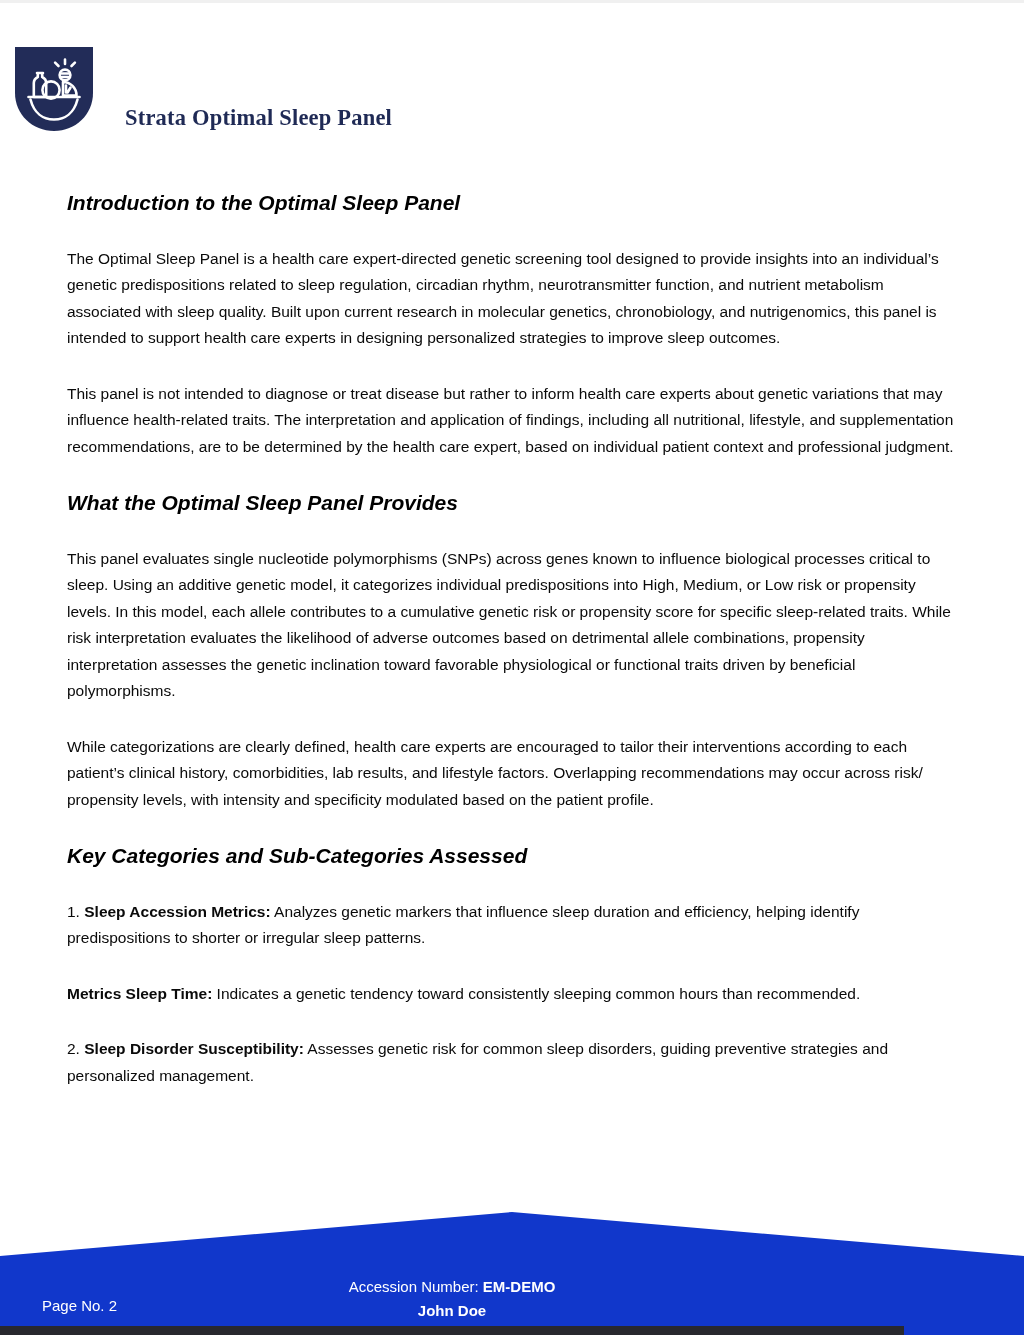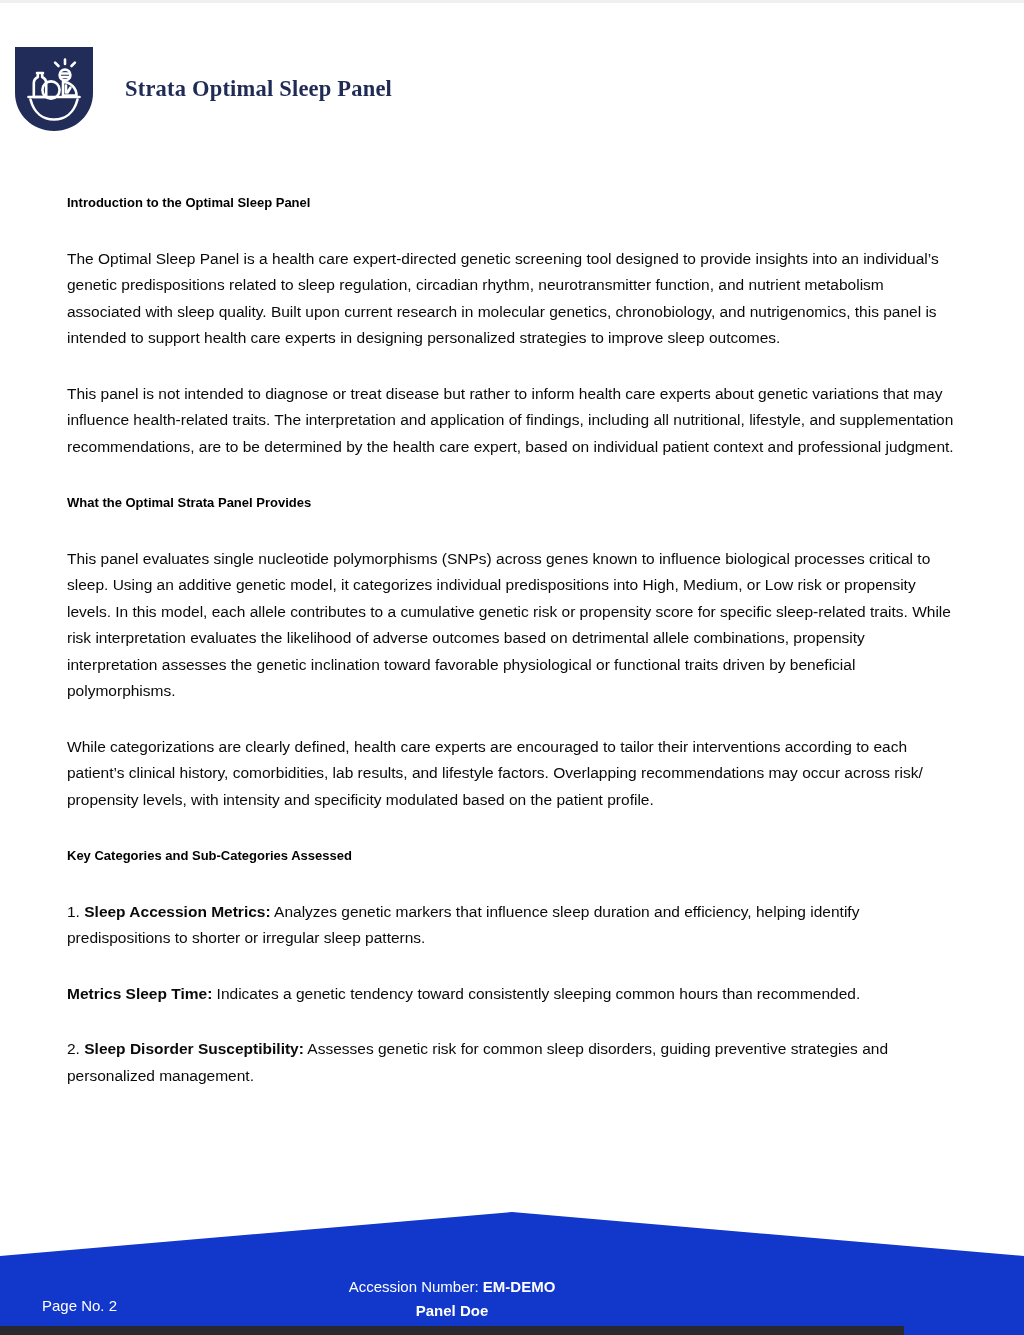--- a/index.html
+++ b/index.html
@@ -12,46 +12,47 @@
     overflow: hidden;
     color: #0a0a0a;
   }
   .top-hairline {
     position: absolute; top: 0; left: 0; width: 100%; height: 3px;
     background: #f0f0f0;
   }
   
   .header {
     position: absolute; top: 47px; left: 15px;
-    display: flex; align-items: center;
+    display: flex; align-items: flex-end;
   }
   .logo { width: 78px; height: 84px; flex: 0 0 auto; }
   .doc-title {
     margin-left: 32px;
     font-family: "Liberation Serif", "DejaVu Serif", serif;
     font-weight: bold;
     font-size: 22.5px;
     color: #1f2a55;
     letter-spacing: 0.2px;
     white-space: nowrap;
   }
   
   .content {
     position: absolute; top: 190px; left: 67px;
     width: 888px;
     font-size: 15.5px;
     line-height: 26.5px;
     color: #0a0a0a;
   }
   .content h2 {
-    font-size: 13px;
+    font-size: 21px;
     font-weight: bold;
     color: #000;
     margin: 30px 0 21px 0;
     line-height: 26.5px;
+    font-style: italic;
   }
   .content h2:first-child { margin-top: 0; }
   .content p { margin: 29px 0; }
   .content .bold { font-weight: bold; }
   
   .footer {
     position: absolute; left: 0; bottom: 0;
     width: 904px; height: 131px;
   }
   .footer-shape { position: absolute; left: 0; top: 0; width: 1024px; height: 131px; display: block; }
@@ -101,36 +102,36 @@
     </svg>
   </span>
   <div class="doc-title">Strata Optimal Sleep Panel</div>
 </div>
 
 <div class="content">
   <h2>Introduction to the Optimal Sleep Panel</h2>
   <p>The Optimal Sleep Panel is a health care expert-directed genetic screening tool designed to provide insights into an individual’s genetic predispositions related to sleep regulation, circadian rhythm, neurotransmitter function, and nutrient metabolism associated with sleep quality. Built upon current research in molecular genetics, chronobiology, and nutrigenomics, this panel is intended to support health care experts in designing personalized strategies to improve sleep outcomes.</p>
   <p>This panel is not intended to diagnose or treat disease but rather to inform health care experts about genetic variations that may influence health-related traits. The interpretation and application of findings, including all nutritional, lifestyle, and supplementation recommendations, are to be determined by the health care expert, based on individual patient context and professional judgment.</p>
 
-  <h2>What the Optimal Strata Panel Provides</h2>
+  <h2>What the Optimal Sleep Panel Provides</h2>
   <p>This panel evaluates single nucleotide polymorphisms (SNPs) across genes known to influence biological processes critical to sleep. Using an additive genetic model, it categorizes individual predispositions into High, Medium, or Low risk or propensity levels. In this model, each allele contributes to a cumulative genetic risk or propensity score for specific sleep-related traits.  While risk interpretation evaluates the likelihood of adverse outcomes based on detrimental allele combinations, propensity interpretation assesses the genetic inclination toward favorable physiological or functional traits driven by beneficial polymorphisms.</p>
   <p>While categorizations are clearly defined, health care experts are encouraged to tailor their interventions according to each patient’s clinical history, comorbidities, lab results, and lifestyle factors. Overlapping recommendations may occur across risk/ propensity levels, with intensity and specificity modulated based on the patient profile.</p>
 
   <h2>Key Categories and Sub-Categories Assessed</h2>
 
   <p><span>1. </span><span class="bold">Sleep Accession Metrics:</span><span> Analyzes genetic markers that influence sleep duration and efficiency, helping identify predispositions to shorter or irregular sleep patterns.</span></p>
 
   <p><span class="bold">Metrics Sleep Time:</span><span> Indicates a genetic tendency toward consistently sleeping common hours than recommended.</span></p>
 
   <p><span>2. </span><span class="bold">Sleep Disorder Susceptibility:</span><span> Assesses genetic risk for common sleep disorders, guiding preventive strategies and personalized management.</span></p>
 </div>
 
 <div class="footer">
   <svg class="footer-shape" width="1024" height="131" viewBox="0 0 1024 131" xmlns="http://www.w3.org/2000/svg" aria-hidden="true">
     <polygon points="0,52 512,8 1024,52 1024,131 0,131" fill="#1137cb"></polygon>
   </svg>
   <div class="footer-center">
     <div><span>Accession Number: </span><span class="name">EM-DEMO</span></div>
-    <div class="name">Panel Doe</div>
+    <div class="name">John Doe</div>
   </div>
   <div class="page-no">Page No. 2</div>
   <div class="bottom-bar"></div>
 </div>
 
 </body></html>

